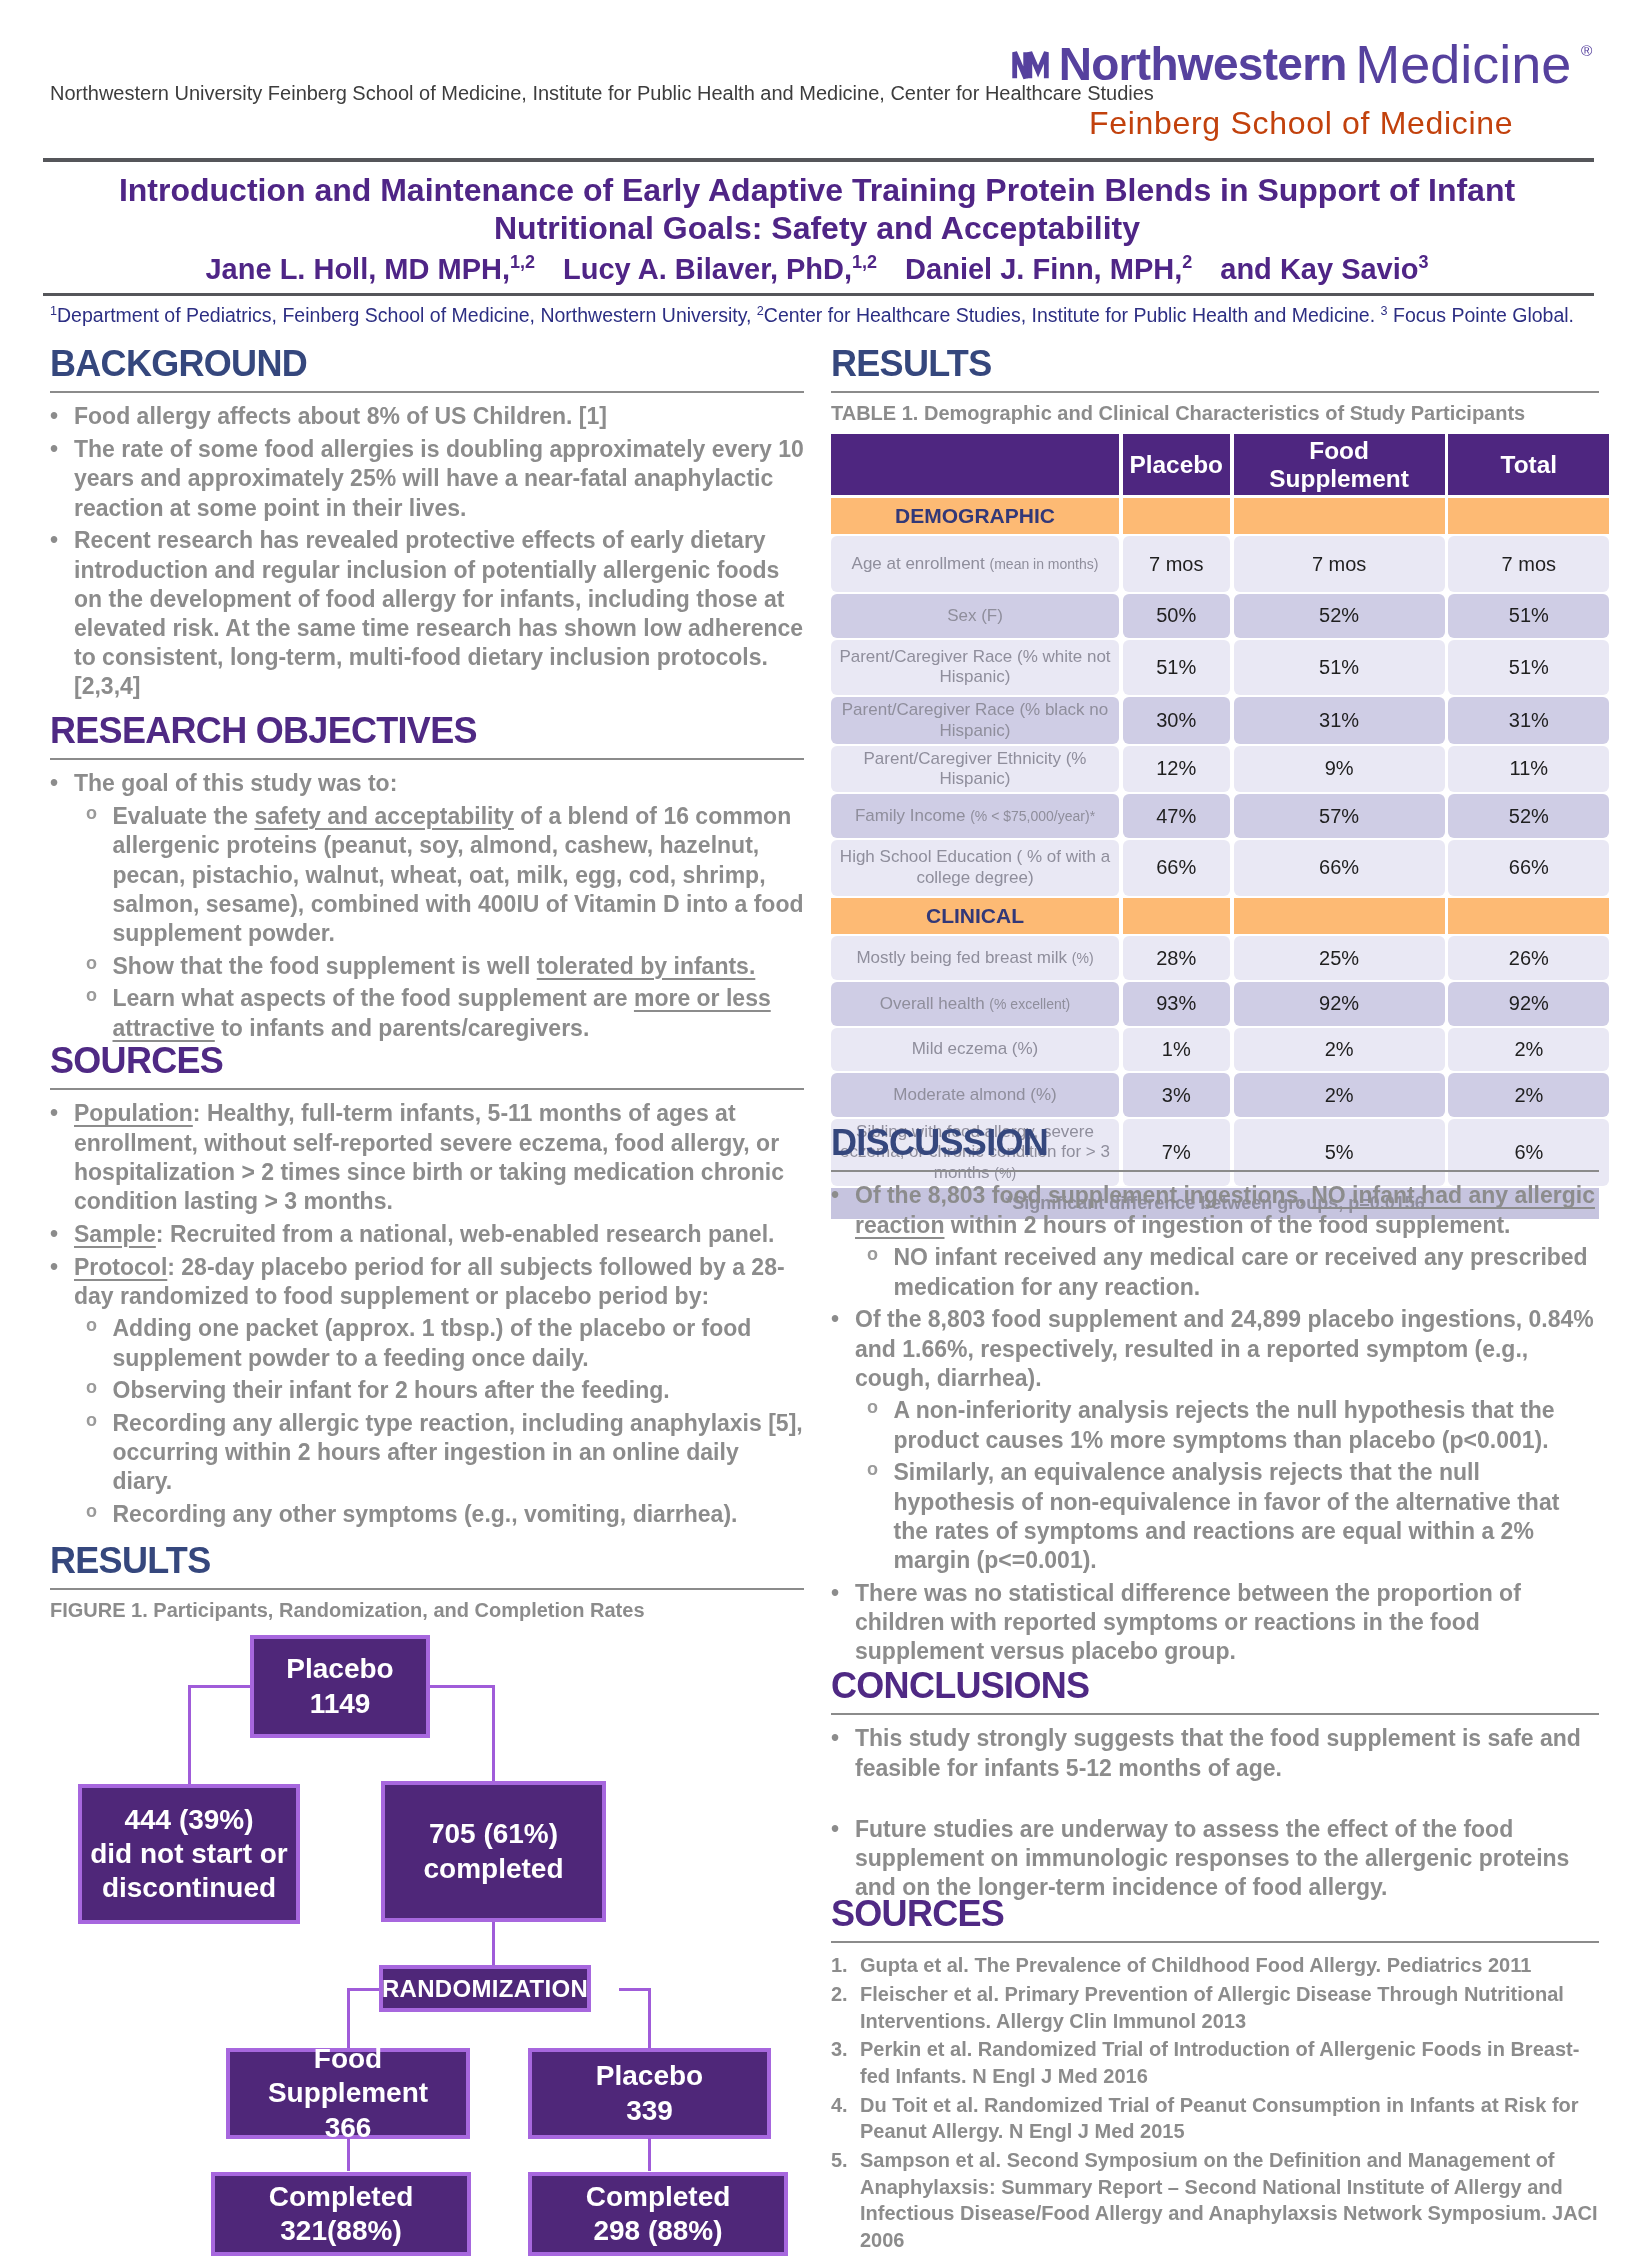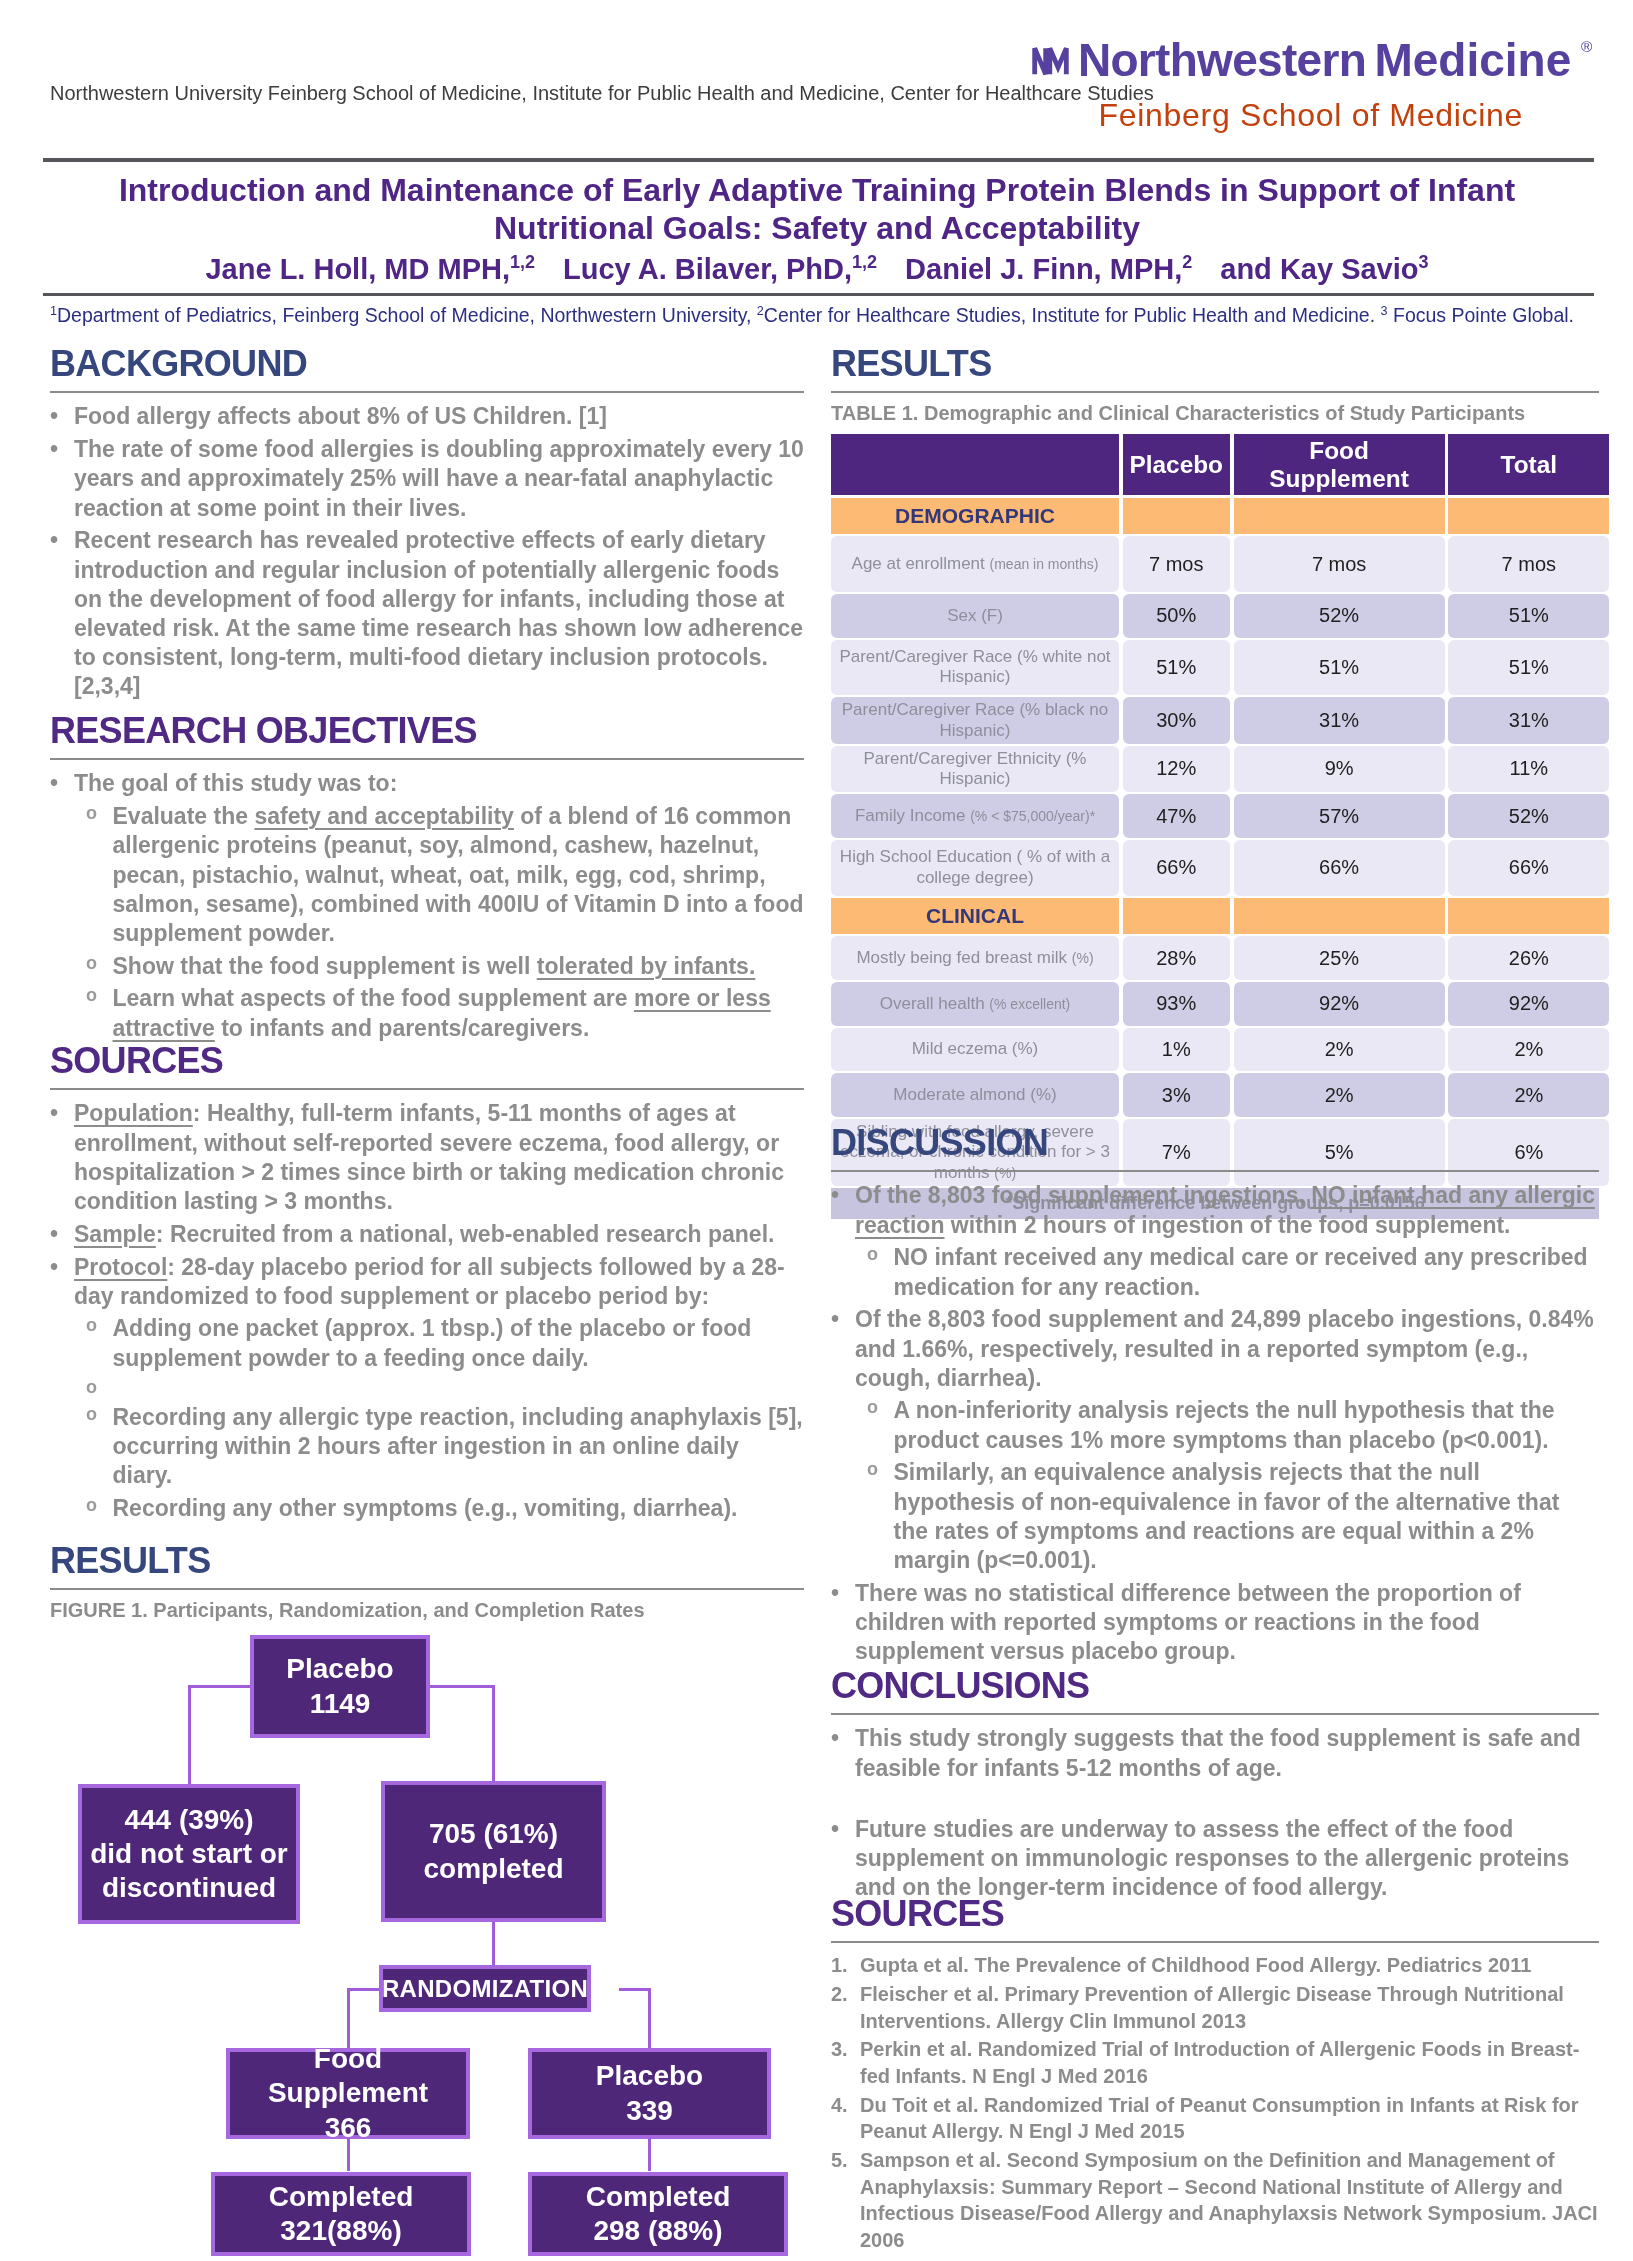--- a/index.html
+++ b/index.html
@@ -4,21 +4,21 @@
 <style>
   html,body{margin:0;padding:0;background:#ffffff;}
   .poster{position:relative;width:1633px;height:2261px;background:#ffffff;
           font-family:"Liberation Sans", sans-serif;overflow:hidden;}
 
   
   .org-line{position:absolute;left:50px;top:82px;font-size:20px;color:#3d3d3d;}
   .logo{position:absolute;top:33px;right:42px;text-align:center;color:#56419e;}
   .logo-row{display:flex;align-items:center;justify-content:flex-end;gap:8.4px;}
   .logo-bold{font-size:46px;font-weight:bold;letter-spacing:-0.7px;}
-  .logo-light{font-size:46px;font-weight:700;letter-spacing:0px;}
+  .logo-light{font-size:54px;font-weight:400;letter-spacing:0px;}
   .logo-reg{font-size:15.4px;vertical-align:top;position:relative;top:-12.6px;left:1.4px;}
   .logo-sub{margin-top:9.8px;font-size:32px;font-weight:300;letter-spacing:0.7px;color:#c2410c;}
   .hdr-rule{position:absolute;left:43px;top:158px;width:1551px;height:3.5px;background:#55565a;}
   .title{position:absolute;left:84px;top:172px;width:1466px;text-align:center;
          font-size:32px;font-weight:bold;color:#4f2586;line-height:1.18;}
   .authors{position:absolute;left:84px;top:253px;width:1466px;text-align:center;
            font-size:29px;font-weight:bold;color:#4f2586;}
   .authors .auth{margin:0 14px;}
   sup.s{font-size:18px;vertical-align:super;line-height:0;}
   .auth-rule{position:absolute;left:43px;top:293px;width:1551px;height:2.8px;background:#55565a;}
@@ -161,20 +161,21 @@
         <div class="bullet l1">
           <span class="mk">•</span>
           <span class="tx"><span class="u">Protocol</span><span>: 28-day placebo period for all subjects followed by a 28-day randomized to food supplement or placebo period by:</span></span>
         </div>
         <div class="bullet l2">
           <span class="mk">o</span>
           <span class="tx"><span>Adding one packet (approx. 1 tbsp.) of the placebo or food supplement powder to a feeding once daily.</span></span>
         </div>
         <div class="bullet l2">
           <span class="mk">o</span>
+          <span class="tx"><span>Observing their infant for 2 hours after the feeding.</span></span>
         </div>
         <div class="bullet l2">
           <span class="mk">o</span>
           <span class="tx"><span>Recording any allergic type reaction, including anaphylaxis [5], occurring within 2 hours after ingestion in an online daily diary.</span></span>
         </div>
         <div class="bullet l2">
           <span class="mk">o</span>
           <span class="tx"><span>Recording any other symptoms (e.g., vomiting, diarrhea).</span></span>
         </div>
       </div>

